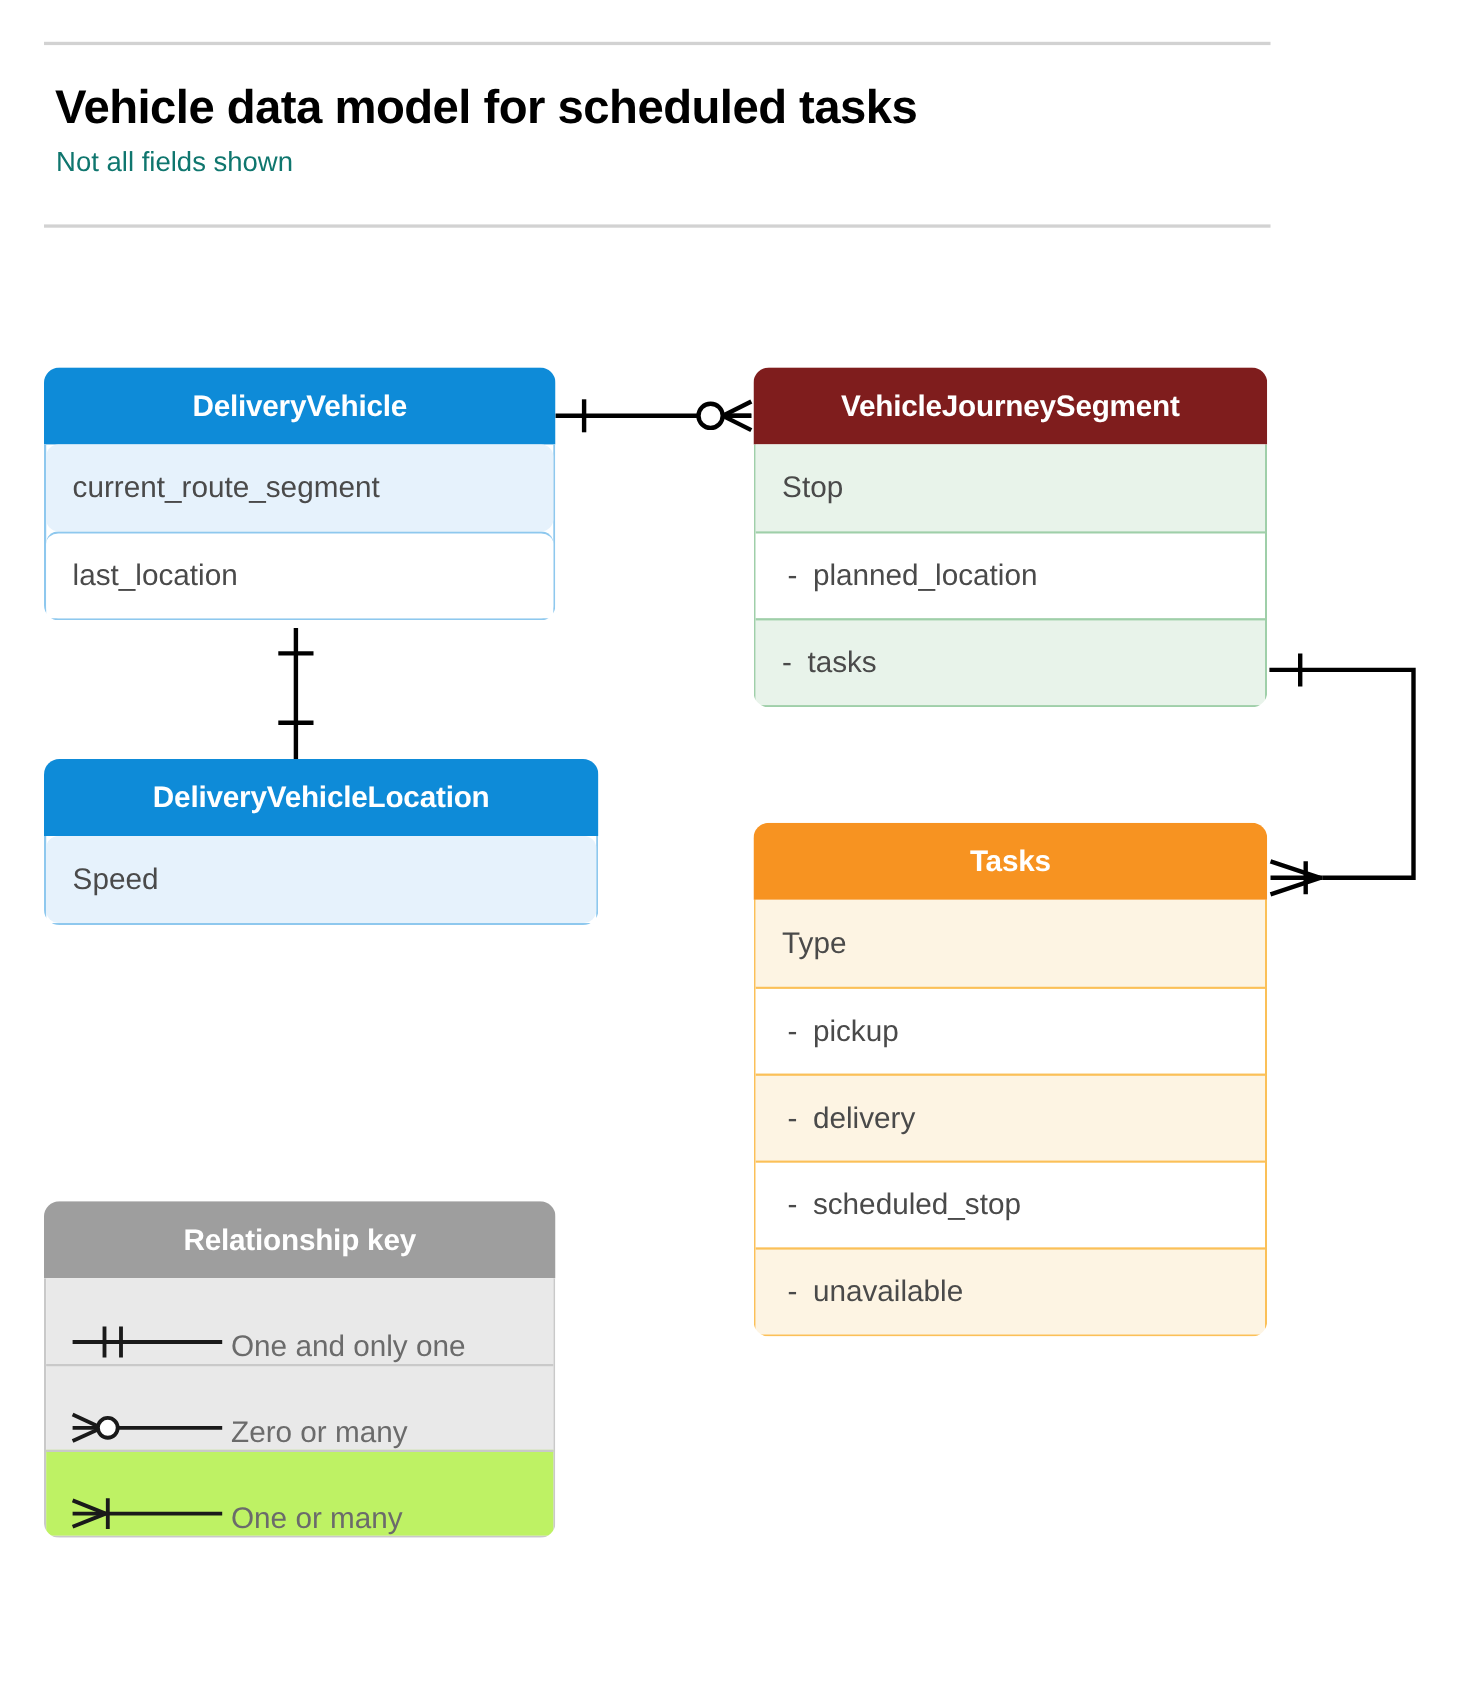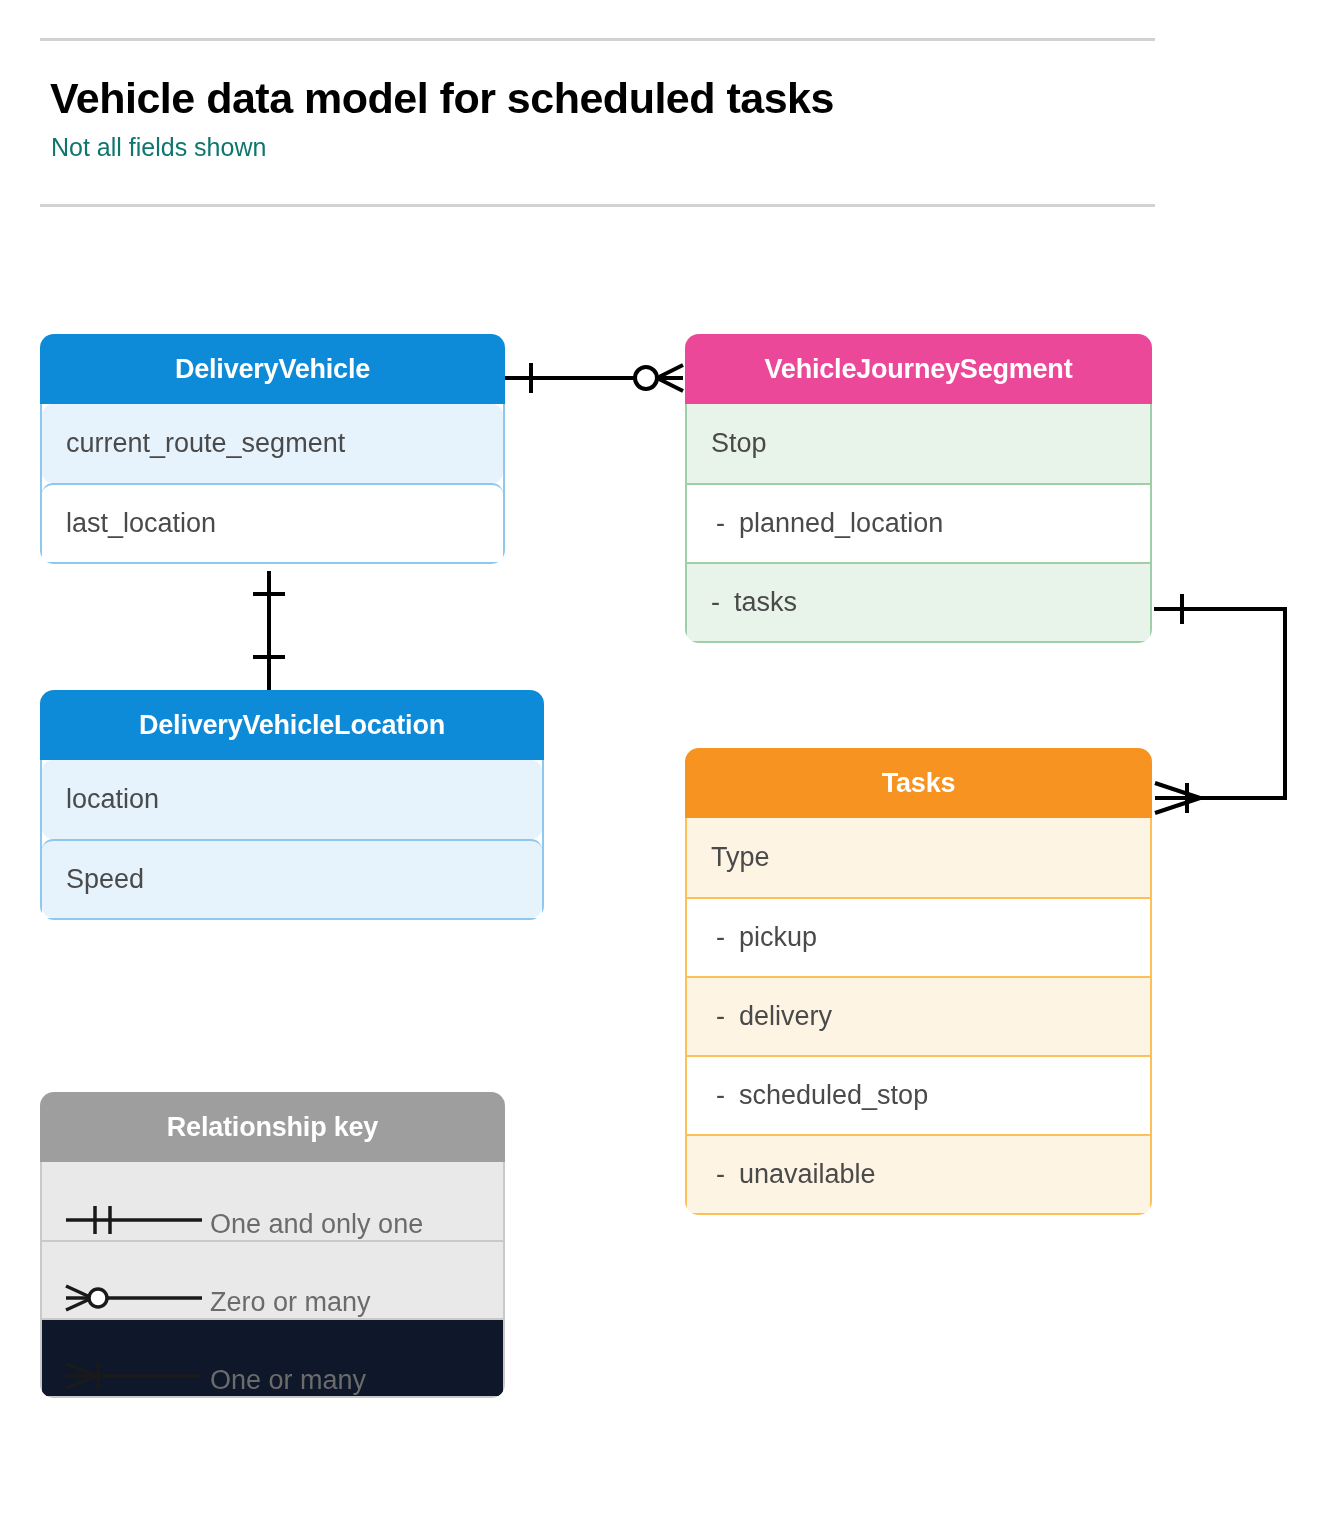--- a/index.html
+++ b/index.html
@@ -90,21 +90,21 @@
   .entity-row.indented { padding-left: 29px; }
 
   
   .theme-blue .entity-header { background: #0e8bd8; }
   .theme-blue .entity-rows { border-color: #8ec8ee; }
   .theme-blue .entity-row { border-top-color: #8ec8ee; border-radius: 11px; }
   .theme-blue .entity-row.tint { background: #e6f2fc; }
   .theme-blue .entity-row.plain { background: #ffffff; }
 
   
-  .theme-green .entity-header { background: #ec4899; }
+  .theme-green .entity-header { background: #7f1d1d; }
   .theme-green .entity-rows { border-color: #9fcfa9; }
   .theme-green .entity-row { border-top-color: #9fcfa9; }
   .theme-green .entity-row.tint { background: #e8f3ea; }
   .theme-green .entity-row.plain { background: #ffffff; }
 
   
   .theme-orange .entity-header { background: #f79321; }
   .theme-orange .entity-rows { border-color: #fbc058; }
   .theme-orange .entity-row { border-top-color: #fbc058; }
   .theme-orange .entity-row.tint { background: #fdf4e3; }
@@ -215,23 +215,20 @@
     <div class="entity-row tint">
       <span class="dash">-</span>
       <span>tasks</span>
     </div>
   </div>
 </div>
 
 <div class="entity theme-blue" id="entity-delivery-vehicle-location" style="left:40px; top:690px; width:504px;">
   <div class="entity-header">DeliveryVehicleLocation</div>
   <div class="entity-rows">
-    <div class="entity-row tint">
-      <span>location</span>
-    </div>
     <div class="entity-row tint">
       <span>Speed</span>
     </div>
   </div>
 </div>
 
 <div class="entity theme-orange" id="entity-tasks" style="left:685px; top:748px; width:467px;">
   <div class="entity-header">Tasks</div>
   <div class="entity-rows">
     <div class="entity-row tint">
@@ -282,21 +279,21 @@
             <circle cx="34" cy="20" r="9" fill="#ffffff"></circle>
             <line x1="2" y1="20" x2="25" y2="20"></line>
             <line x1="2" y1="8" x2="26" y2="19"></line>
             <line x1="2" y1="32" x2="26" y2="21"></line>
           </g>
         </svg>
       </div>
       <div class="legend-label">Zero or many</div>
     </div>
 
-    <div class="legend-row plain" style="background:#0f172a;">
+    <div class="legend-row plain" style="background:#bef264;">
       <div class="legend-symbol">
         <svg width="140" height="40" viewBox="0 0 140 40" xmlns="http://www.w3.org/2000/svg">
           <g stroke="#1a1a1a" stroke-width="3.5" fill="none">
             <line x1="2" y1="20" x2="138" y2="20"></line>
             <line x1="2" y1="8" x2="32" y2="20"></line>
             <line x1="2" y1="32" x2="32" y2="20"></line>
             <line x1="34" y1="6" x2="34" y2="34"></line>
           </g>
         </svg>
       </div>

